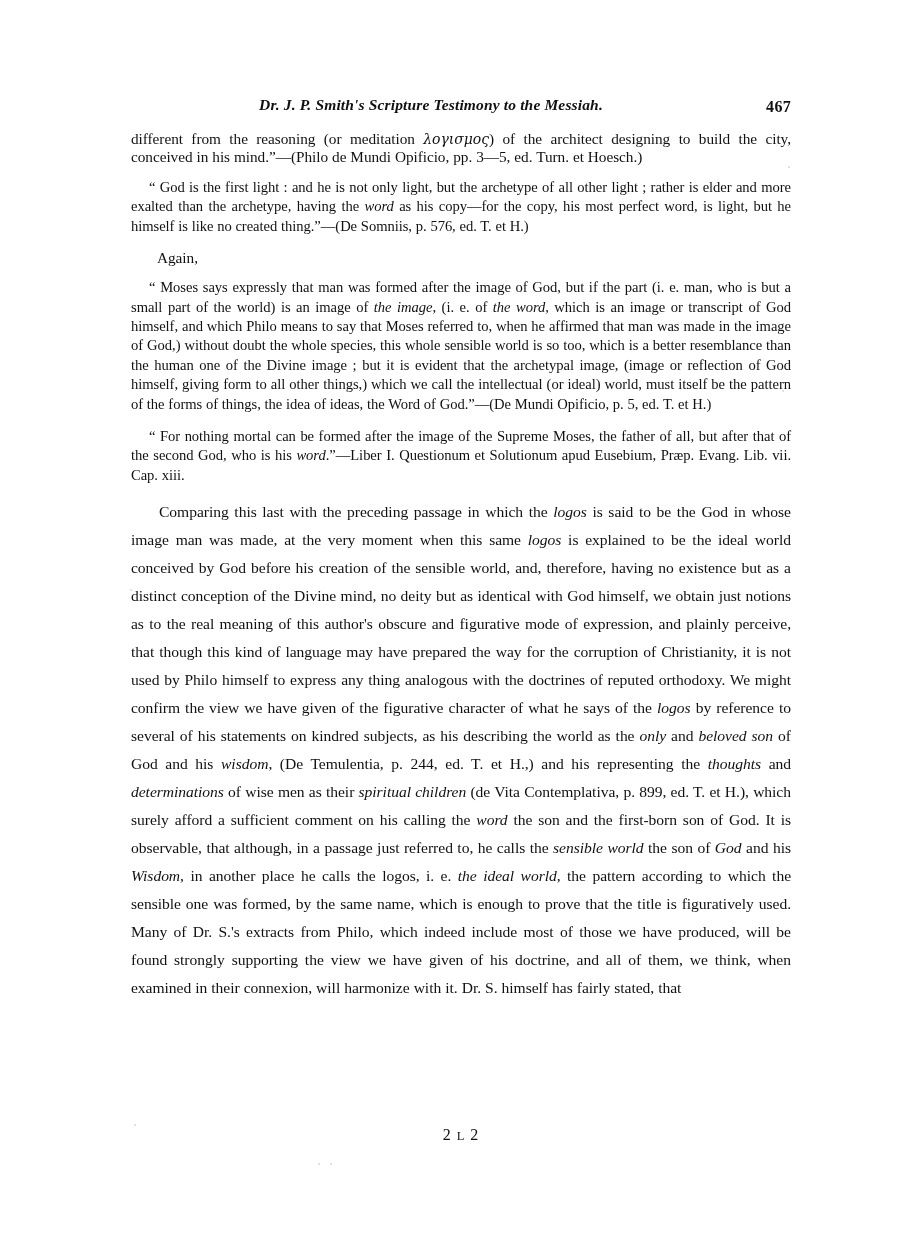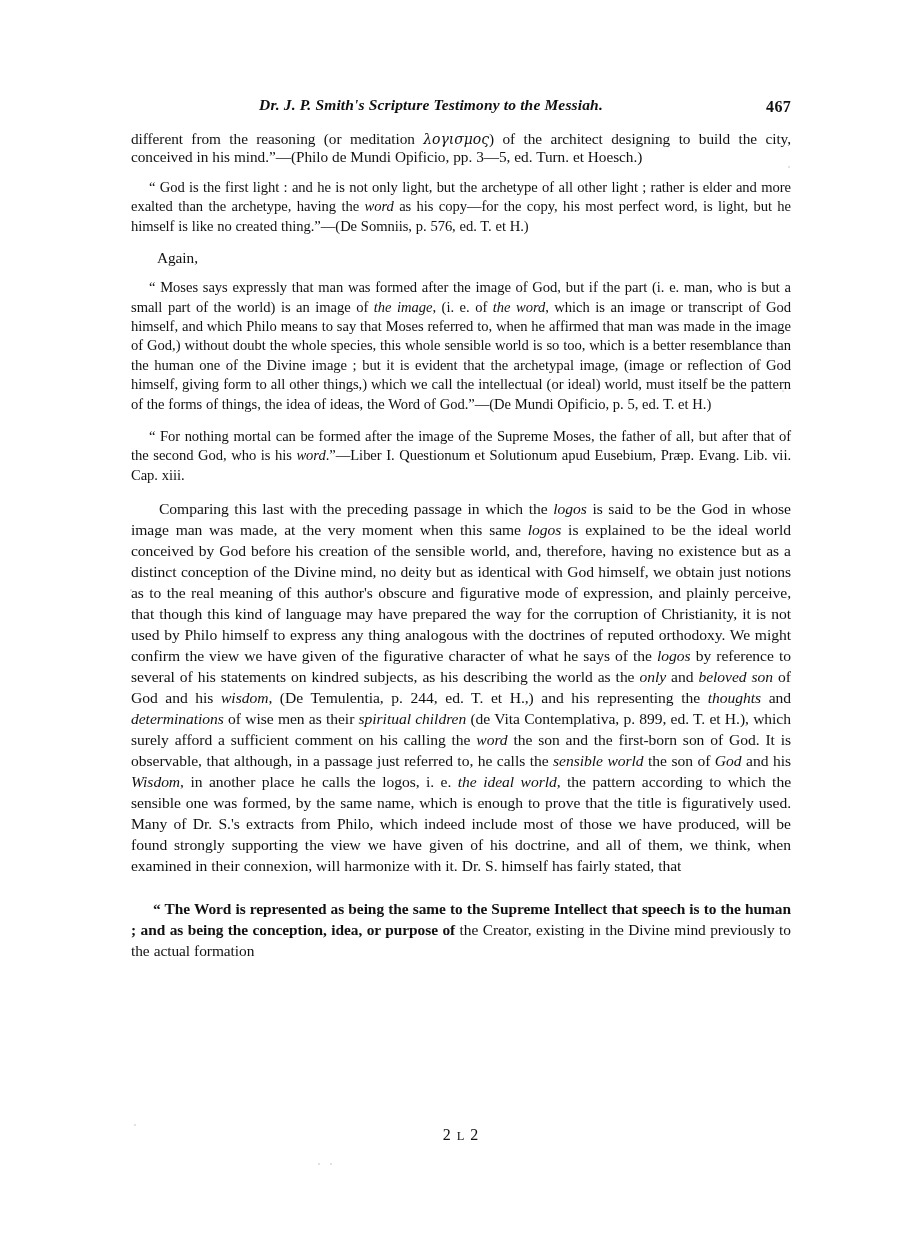--- a/index.html
+++ b/index.html
@@ -88,21 +88,21 @@
     font-size: 14.6px;
     line-height: 19.4px;
     text-indent: 18px;
     margin-bottom: 13px;
     letter-spacing: -0.05px;
   }
 
   
   .main-para {
     font-size: 15.6px;
-    line-height: 21px;
+    line-height: 28px;
     text-indent: 28px;
     margin-bottom: 12px;
   }
 
   
   .quote-bold {
     font-size: 15.4px;
     line-height: 21px;
     text-indent: 22px;
     font-weight: bold;
@@ -162,21 +162,20 @@
 
     <p class="lead-in">Again,</p>
 
     <p class="quote"><span>“ Moses says expressly that man was formed after the image of God, but if the part (i. e. man, who is but a small part of the world) is an image of </span><i>the image</i><span>, (i. e. of </span><i>the word</i><span>, which is an image or transcript of God himself, and which Philo means to say that Moses referred to, when he affirmed that man was made in the image of God,) without doubt the whole species, this whole sensible world is so too, which is a better resemblance than the human one of the Divine image ; but it is evident that the archetypal image, (image or reflection of God himself, giving form to all other things,) which we call the intellectual (or ideal) world, must itself be the pattern of the forms of things, the idea of ideas, the Word of God.”—(De Mundi Opificio, p. 5, ed. T. et H.)</span></p>
 
 
     <p class="quote"><span>“ For nothing mortal can be formed after the image of the Supreme Moses, the father of all, but after that of the second God, who is his </span><i>word</i><span>.”—Liber I. Questionum et Solutionum apud Eusebium, Præp. Evang. Lib. vii. Cap. xiii.</span></p>
 
     <p class="main-para"><span>Comparing this last with the preceding passage in which the </span><i>logos</i><span> is said to be the God in whose image man was made, at the very moment when this same </span><i>logos</i><span> is explained to be the ideal world conceived by God before his creation of the sensible world, and, therefore, having no existence but as a distinct conception of the Divine mind, no deity but as identical with God himself, we obtain just notions as to the real meaning of this author's obscure and figurative mode of expression, and plainly perceive, that though this kind of language may have prepared the way for the corruption of Christianity, it is not used by Philo himself to express any thing analogous with the doctrines of reputed orthodoxy.  We might confirm the view we have given of the figurative character of what he says of the </span><i>logos</i><span> by reference to several of his statements on kindred subjects, as his describing the world as the </span><i>only</i><span> and </span><i>beloved son</i><span> of God and his </span><i>wisdom</i><span>, (De Temulentia, p. 244, ed. T. et H.,) and his representing the </span><i>thoughts</i><span> and </span><i>determinations</i><span> of wise men as their </span><i>spiritual children</i><span> (de Vita Contemplativa, p. 899, ed. T. et H.), which surely afford a sufficient comment on his calling the </span><i>word</i><span> the son and the first-born son of God.  It is observable, that although, in a passage just referred to, he calls the </span><i>sensible world</i><span> the son of </span><i>God</i><span> and his </span><i>Wisdom</i><span>, in another place he calls the logos, i. e. </span><i>the ideal world</i><span>, the pattern according to which the sensible one was formed, by the same name, which is enough to prove that the title is figuratively used.  Many of Dr. S.'s extracts from Philo, which indeed include most of those we have produced, will be found strongly supporting the view we have given of his doctrine, and all of them, we think, when examined in their connexion, will harmonize with it.   Dr. S. himself has fairly stated, that</span></p>
 
-    <p class="quote-bold"><span>“ The Word is represented as being the same to the Supreme Intellect that speech is to the human ; and as being the conception, idea, or purpose of </span><span class="lastline">the Creator, existing in the Divine mind previously to the actual formation</span></p>
 
   </div>
 
   <div class="signature"><span>2</span>
     <span class="smallcap">L</span>
     <span>2</span>
   </div>
 
   <div class="speck" style="left:134px;top:1124px;width:2px;height:2px;"></div>
   <div class="speck" style="left:318px;top:1163px;width:2px;height:2px;"></div>

